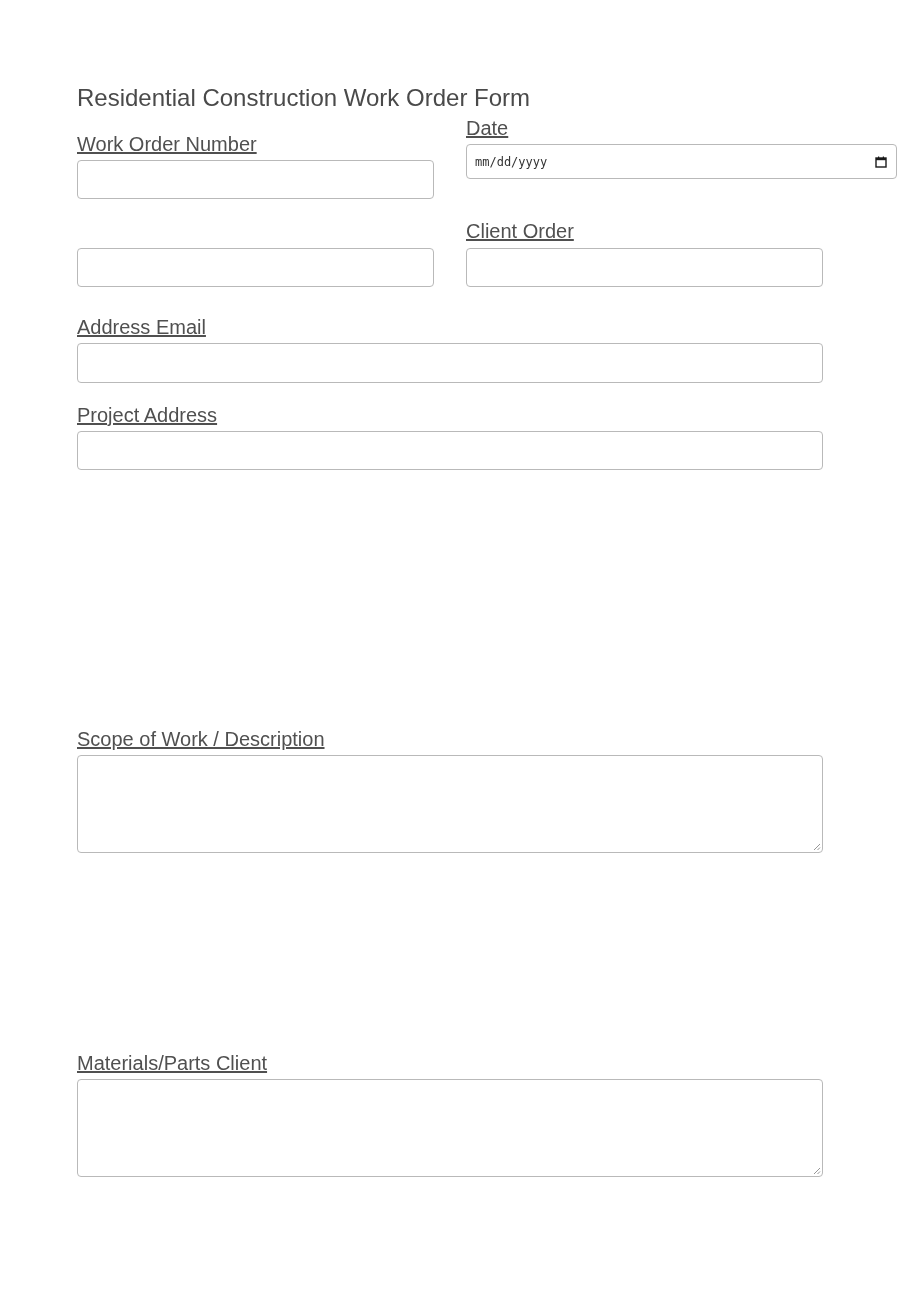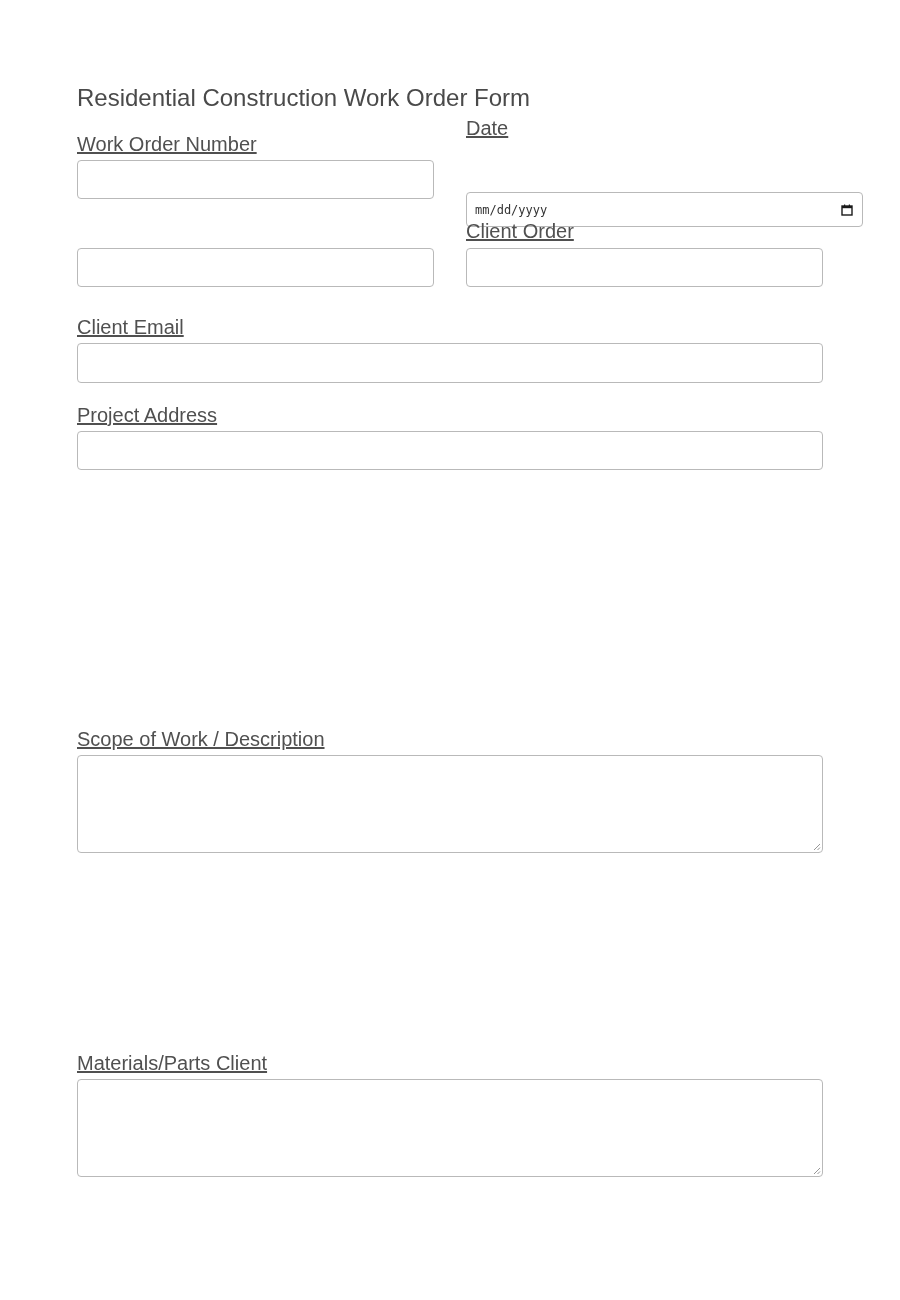--- a/index.html
+++ b/index.html
@@ -82,21 +82,21 @@
 
   <h1 class="title">Residential Construction Work Order Form</h1>
 
   <div class="field" style="left:0; top:135px; width:357px; height:64px;">
     <label>Work Order Number</label>
     <div class="input" style="top:25px; width:357px; height:39px;"></div>
   </div>
 
   <div class="field" style="left:389px; top:119px; width:357px; height:60px;">
     <label>Date</label>
-    <div class="input date-input" style="top:25px; width:397px; height:35px;margin-top:48px;">
+    <div class="input date-input" style="top:25px; width:431px; height:35px;">
       <span>mm/dd/yyyy</span>
       <span class="cal-icon">
         <svg width="12" height="12" viewBox="0 0 12 12">
           <rect x="1" y="2" width="10" height="9" fill="none" stroke="#1a1a1a" stroke-width="1.4"></rect>
           <rect x="1" y="2" width="10" height="2.2" fill="#1a1a1a"></rect>
           <rect x="3" y="0.5" width="1.2" height="2" fill="#1a1a1a"></rect>
           <rect x="7.8" y="0.5" width="1.2" height="2" fill="#1a1a1a"></rect>
         </svg>
       </span>
     </div>
@@ -105,21 +105,21 @@
   <div class="field" style="left:0; top:222px; width:357px; height:65px;">
     <div class="input" style="top:26px; width:357px; height:39px;"></div>
   </div>
 
   <div class="field" style="left:389px; top:222px; width:357px; height:65px;">
     <label>Client Order</label>
     <div class="input" style="top:26px; width:357px; height:39px;"></div>
   </div>
 
   <div class="field" style="left:0; top:318px; width:746px; height:65px;">
-    <label>Client Email</label>
+    <label>Address Email</label>
     <div class="input" style="top:25px; width:746px; height:40px;"></div>
   </div>
 
   <div class="field" style="left:0; top:406px; width:746px; height:64px;">
     <label>Project Address</label>
     <div class="input" style="top:25px; width:746px; height:39px;"></div>
   </div>
 
   <div class="field" style="left:0; top:730px; width:809px; height:123px;">
     <label>Scope of Work / Description</label>

